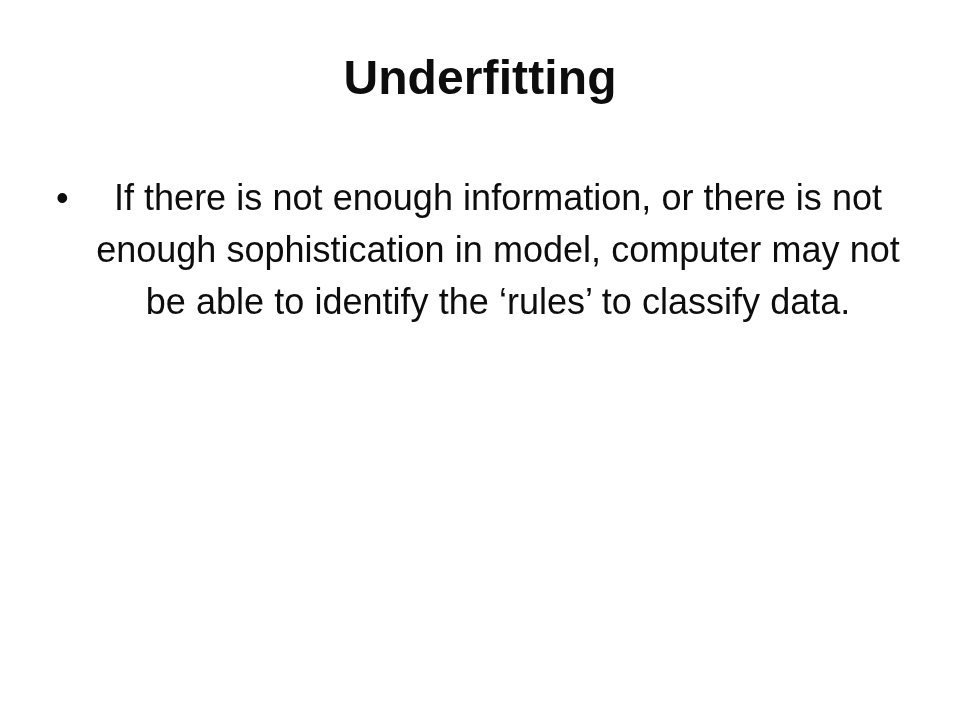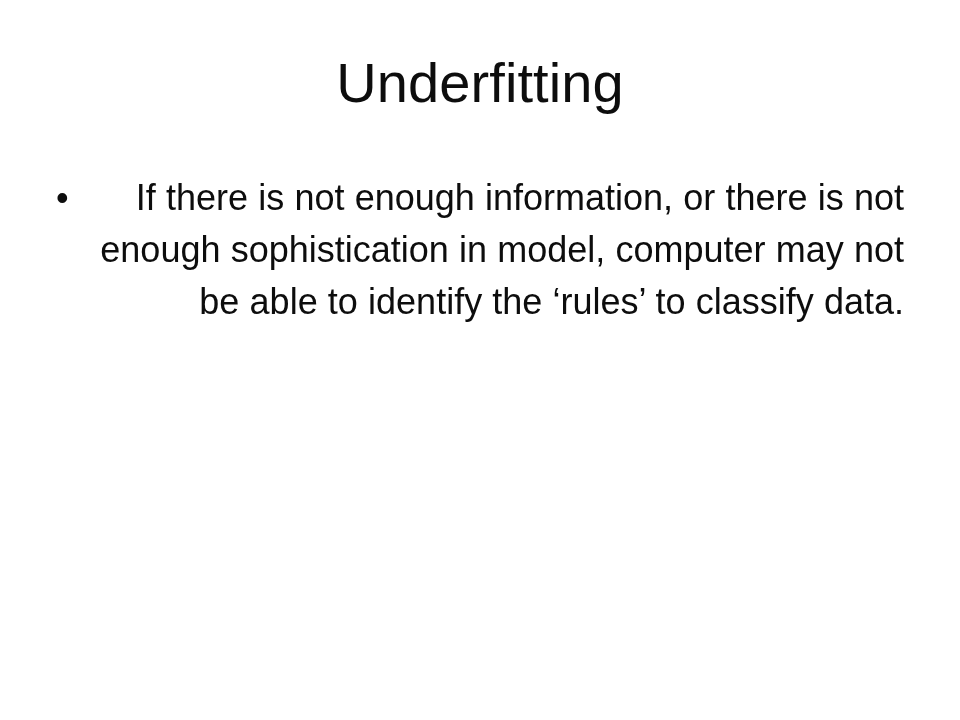--- a/index.html
+++ b/index.html
@@ -19,22 +19,22 @@
     height: 720px;
     background: #ffffff;
     box-sizing: border-box;
   }
   .slide-title {
     position: absolute;
     left: 0;
     top: 50px;
     width: 960px;
     text-align: center;
-    font-size: 56px;
-    font-weight: 400;
+    font-size: 48px;
+    font-weight: 700;
     line-height: 1.18;
     color: #0d0d0d;
     letter-spacing: 0.1px;
     white-space: nowrap;
   }
   .body-block {
     position: absolute;
     left: 56px;
     top: 172px;
     width: 860px;
@@ -52,21 +52,21 @@
     width: 36px;
     text-align: left;
     font-size: 36px;
     line-height: 52px;
     color: #0d0d0d;
     user-select: none;
   }
   .bullet-text {
     flex: 1 1 auto;
     max-width: 812px;
-    text-align: right;
+    text-align: center;
     word-spacing: 0.2px;
   }
 </style>
 </head>
 <body>
 
 <div class="slide">
 
   <div class="slide-title">Underfitting</div>
 

